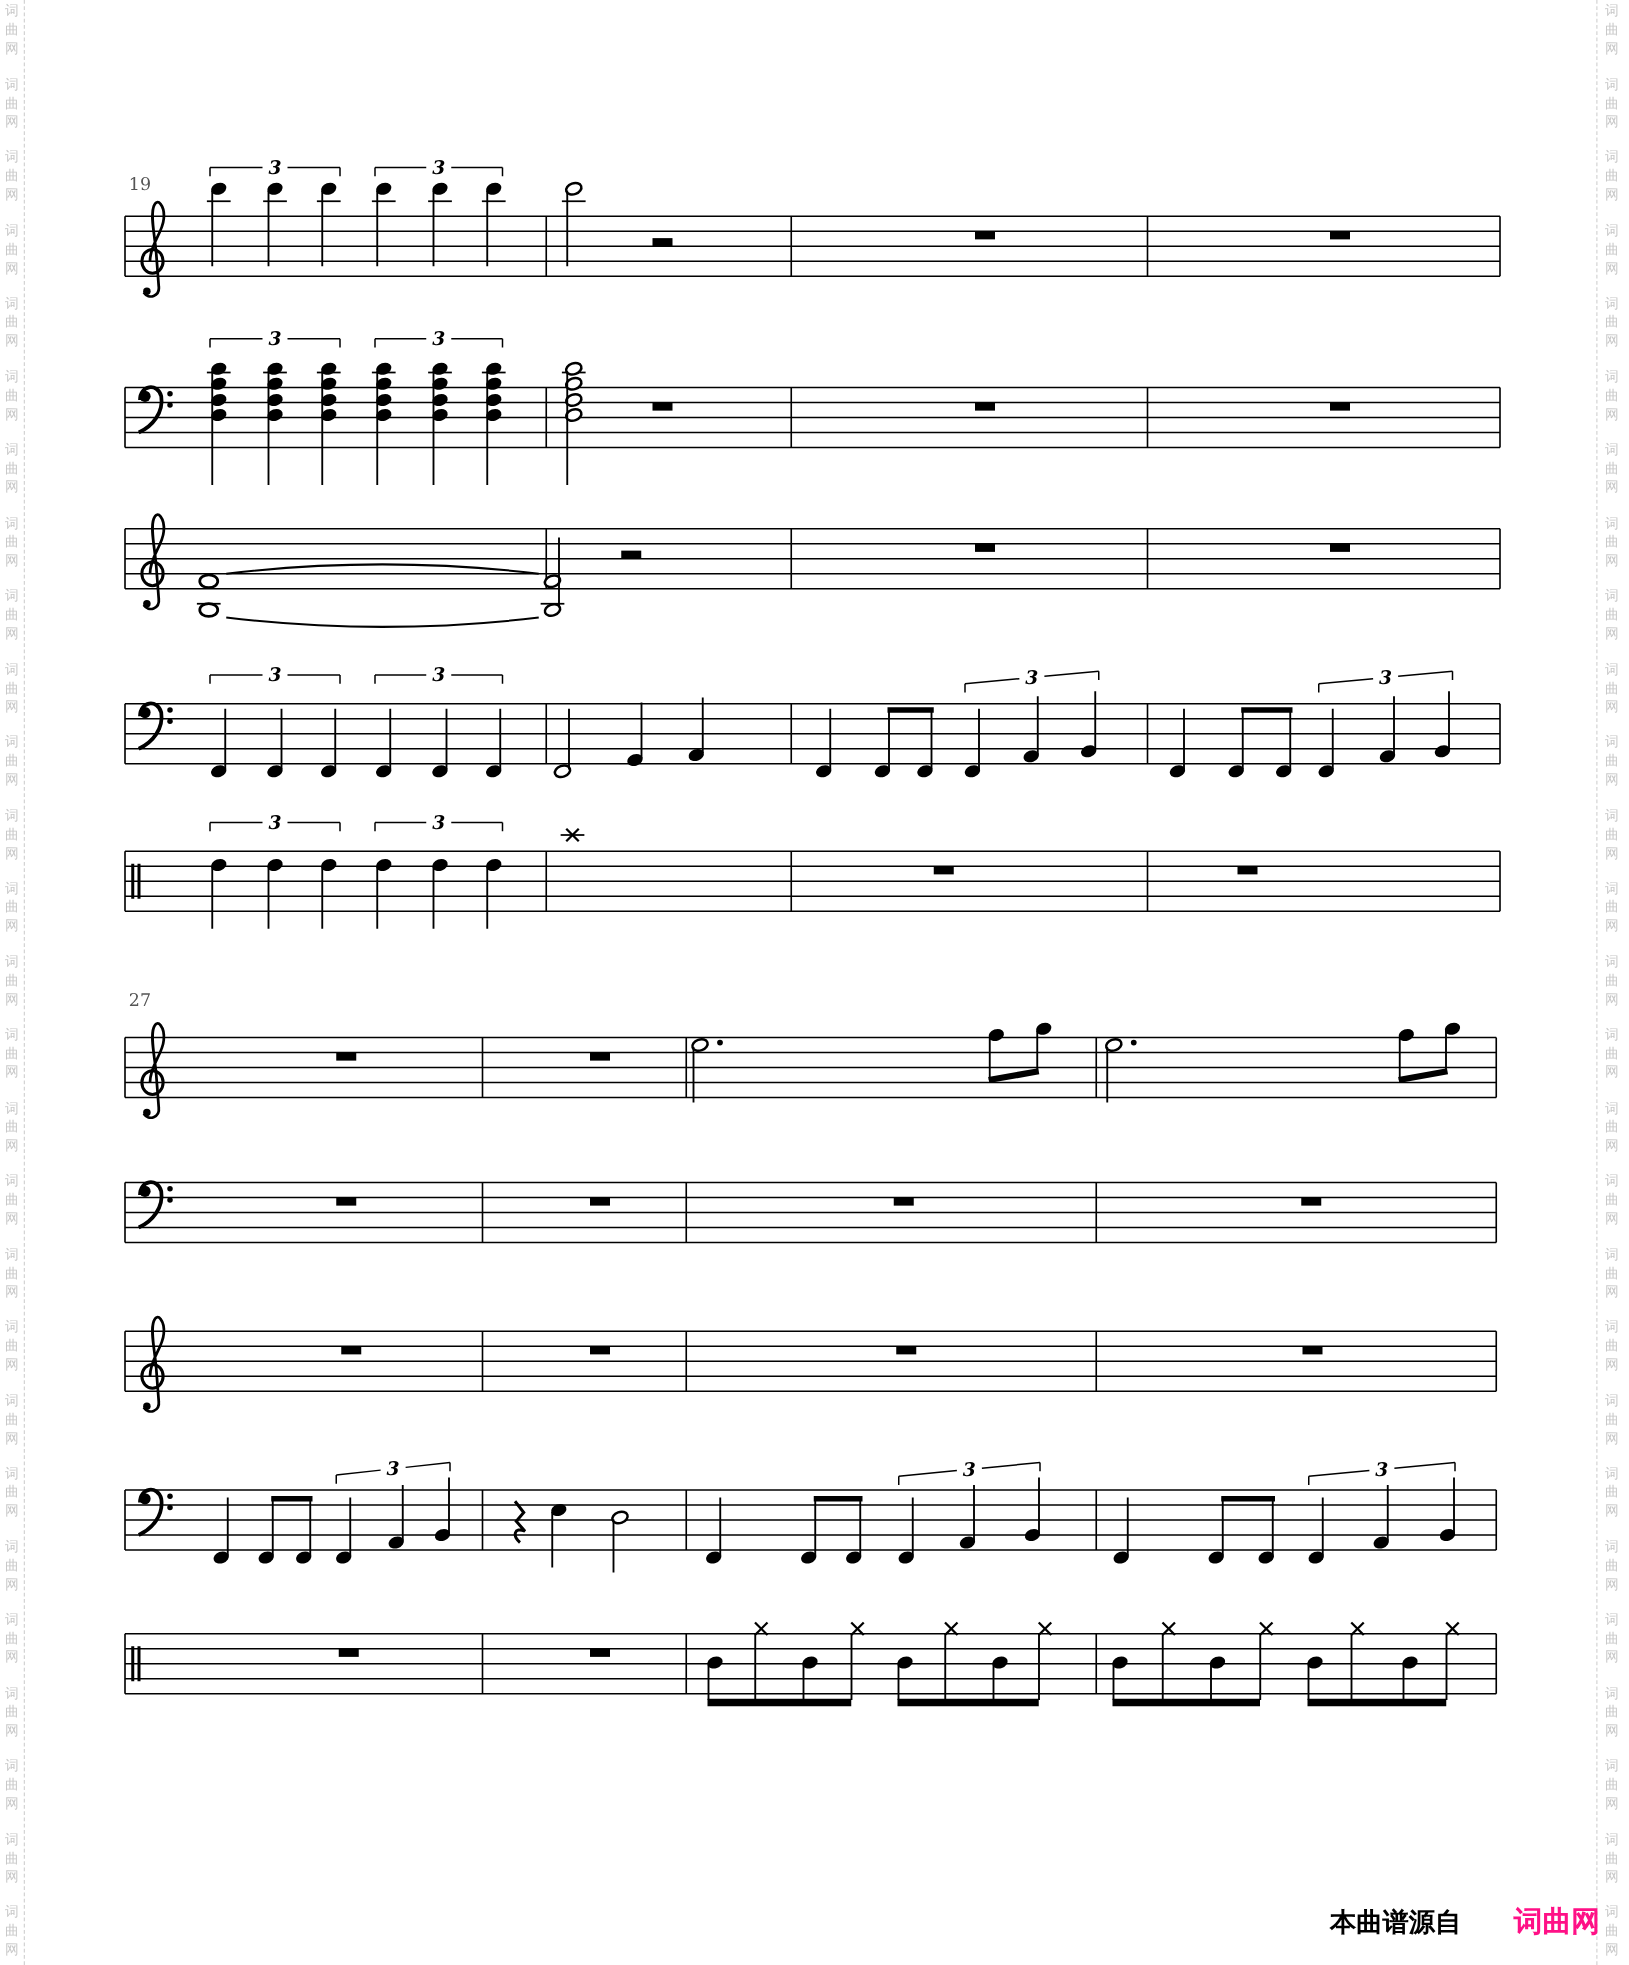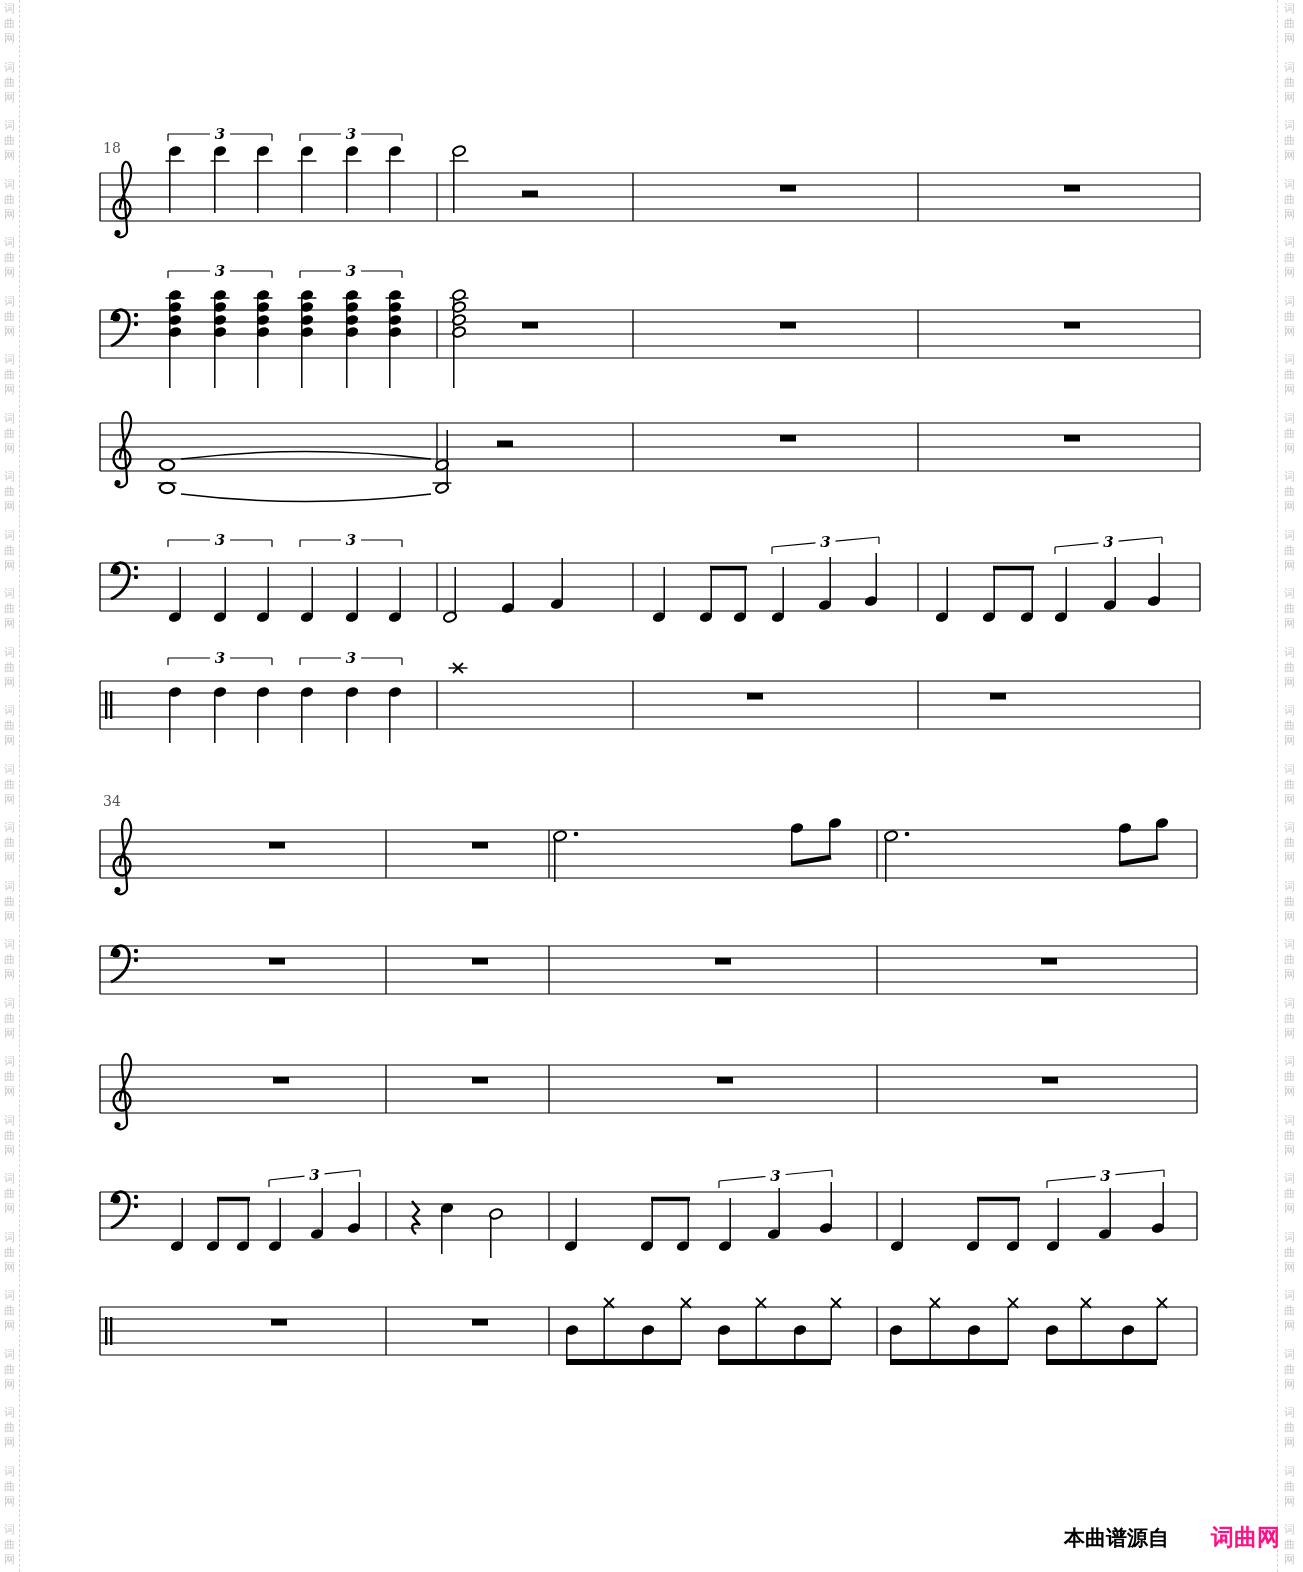--- a/index.html
+++ b/index.html
@@ -998,18 +998,18 @@
           <g>
             <line x1="890" y1="1362" x2="1008" y2="1362" stroke="#000000" stroke-width="6"></line>
           </g>
           <g>
             <line x1="1046" y1="1362" x2="1157" y2="1362" stroke="#000000" stroke-width="6"></line>
           </g>
         </g>
       </g>
     </svg>
 
-  <div class="mnum" style="left:103px;top:140px">18</div>
-  <div class="mnum" style="left:103px;top:793px">34</div>
+  <div class="mnum" style="left:103px;top:140px">19</div>
+  <div class="mnum" style="left:103px;top:793px">27</div>
 
   <div id="footer-source">本曲谱源自</div>
   <a id="footer-brand" style="color: rgb(255, 16, 134);">词曲网</a>
 </div>
 
 </body></html>

